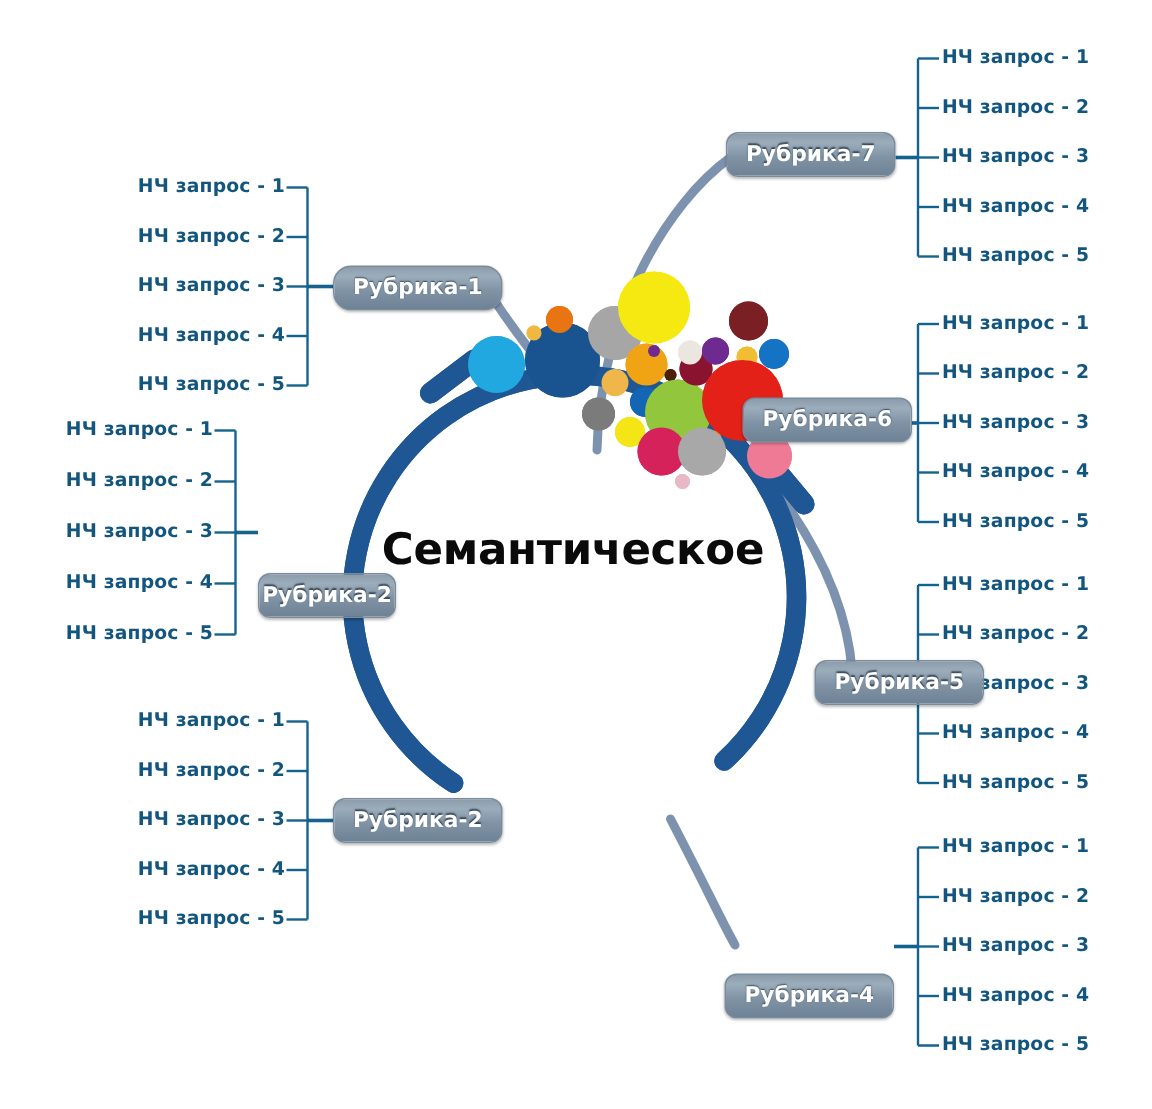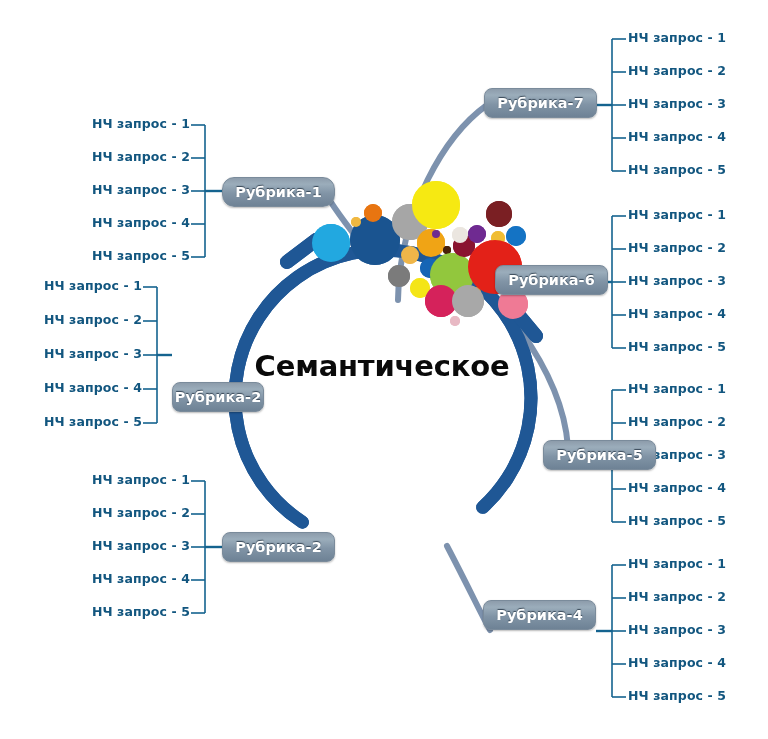--- a/index.html
+++ b/index.html
@@ -229,21 +229,21 @@
       <div class="leaf-label left-side" style="top: 572px; left: 0px; width: 190px;">НЧ запрос - 4</div>
       <div class="leaf-label left-side" style="top: 605px; left: 0px; width: 190px;">НЧ запрос - 5</div>
       <div class="rubric-badge" style="left: 222px; top: 532px; width: 113px;">
         <span>Рубрика-2</span>
       </div>
       <div class="leaf-label right-side" style="top: 557px; left: 628px;">НЧ запрос - 1</div>
       <div class="leaf-label right-side" style="top: 590px; left: 628px;">НЧ запрос - 2</div>
       <div class="leaf-label right-side" style="top: 623px; left: 628px;">НЧ запрос - 3</div>
       <div class="leaf-label right-side" style="top: 656px; left: 628px;">НЧ запрос - 4</div>
       <div class="leaf-label right-side" style="top: 689px; left: 628px;">НЧ запрос - 5</div>
-      <div class="rubric-badge" style="left: 483px; top: 600px; width: 113px;">
+      <div class="rubric-badge" style="left: 483px; top: 649px; width: 113px;">
         <span>Рубрика-4</span>
       </div>
       <div class="leaf-label right-side" style="top: 382px; left: 628px;">НЧ запрос - 1</div>
       <div class="leaf-label right-side" style="top: 415px; left: 628px;">НЧ запрос - 2</div>
       <div class="leaf-label right-side" style="top: 448px; left: 628px;">НЧ запрос - 3</div>
       <div class="leaf-label right-side" style="top: 481px; left: 628px;">НЧ запрос - 4</div>
       <div class="leaf-label right-side" style="top: 514px; left: 628px;">НЧ запрос - 5</div>
       <div class="rubric-badge" style="left: 511px; top: 440px; width: 113px; margin-left: 32px;">
         <span>Рубрика-5</span>
       </div>

